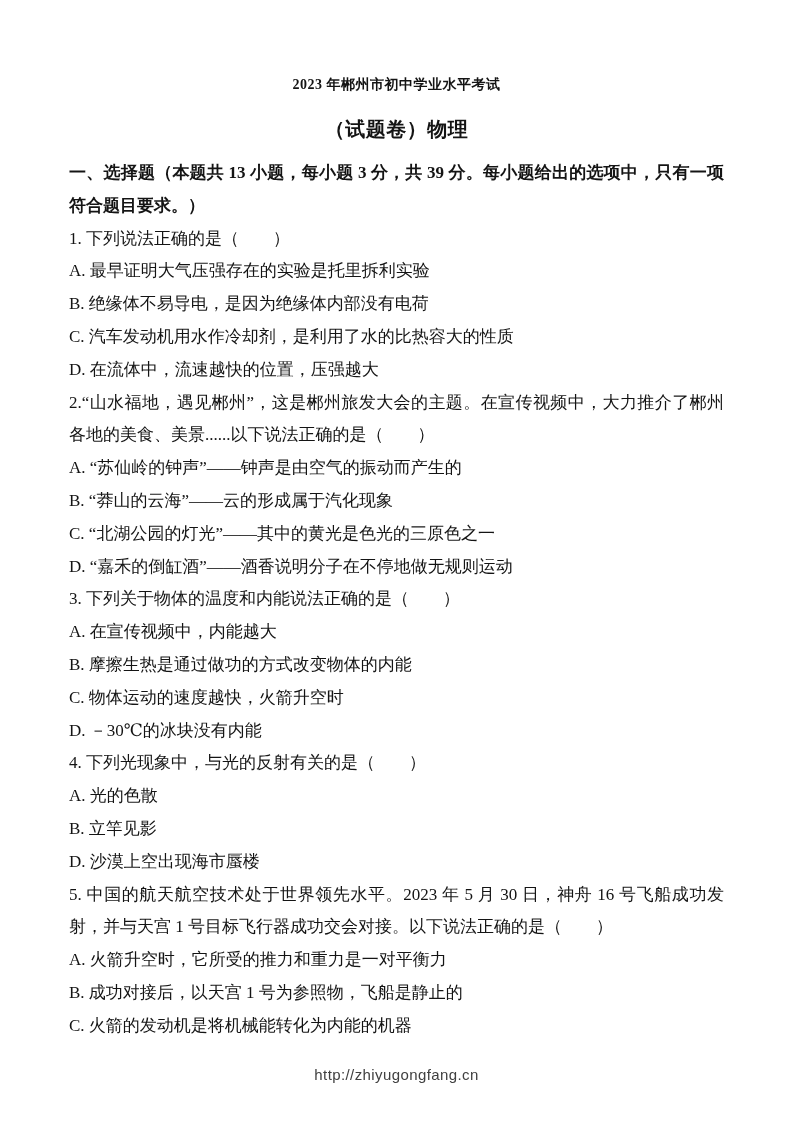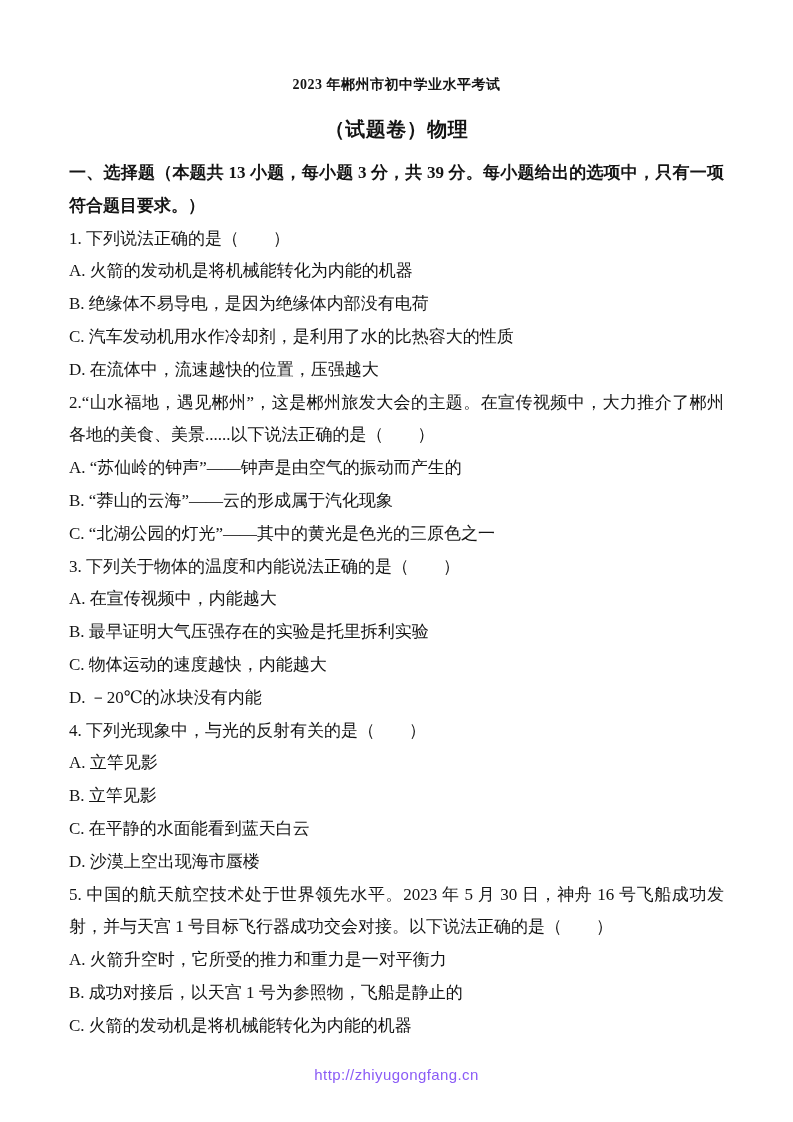--- a/index.html
+++ b/index.html
@@ -60,63 +60,63 @@
   }
   .footer-url {
     position: absolute;
     left: 0;
     right: 0;
     top: 1066px;
     text-align: center;
     font-family: "Liberation Sans", "DejaVu Sans", sans-serif;
     font-size: 15px;
     line-height: 18px;
-    color: #8b5cf6;
+    color: #404040;
     letter-spacing: 0.4px;
   }
 </style>
 </head>
 <body>
 
 <div class="page">
   <div class="content">
 
     <h1 class="doc-title">2023 年郴州市初中学业水平考试</h1>
     <h2 class="doc-subtitle">（试题卷）物理</h2>
 
     <p class="sec-heading">一、选择题（本题共 13 小题，每小题 3 分，共 39 分。每小题给出的选项中，只有一项符合题目要求。）</p>
 
     <div class="question">
       <p class="qline">1. 下列说法正确的是（　　）</p>
-      <p class="qline">A. 火箭的发动机是将机械能转化为内能的机器</p>
+      <p class="qline">A. 最早证明大气压强存在的实验是托里拆利实验</p>
       <p class="qline">B. 绝缘体不易导电，是因为绝缘体内部没有电荷</p>
       <p class="qline">C. 汽车发动机用水作冷却剂，是利用了水的比热容大的性质</p>
       <p class="qline">D. 在流体中，流速越快的位置，压强越大</p>
     </div>
 
     <div class="question">
       <p class="qline">2.“山水福地，遇见郴州”，这是郴州旅发大会的主题。在宣传视频中，大力推介了郴州各地的美食、美景......以下说法正确的是（　　）</p>
       <p class="qline">A. “苏仙岭的钟声”——钟声是由空气的振动而产生的</p>
       <p class="qline">B. “莽山的云海”——云的形成属于汽化现象</p>
       <p class="qline">C. “北湖公园的灯光”——其中的黄光是色光的三原色之一</p>
+      <p class="qline">D. “嘉禾的倒缸酒”——酒香说明分子在不停地做无规则运动</p>
     </div>
 
     <div class="question">
       <p class="qline">3. 下列关于物体的温度和内能说法正确的是（　　）</p>
       <p class="qline">A. 在宣传视频中，内能越大</p>
-      <p class="qline">B. 最早证明大气压强存在的实验是托里拆利实验</p>
-      <p class="qline">C. 物体运动的速度越快，内能越大</p>
-      <p class="qline">D. －20℃的冰块没有内能</p>
+      <p class="qline">B. 摩擦生热是通过做功的方式改变物体的内能</p>
+      <p class="qline">C. 物体运动的速度越快，火箭升空时</p>
+      <p class="qline">D. －30℃的冰块没有内能</p>
     </div>
 
     <div class="question">
       <p class="qline">4. 下列光现象中，与光的反射有关的是（　　）</p>
-      <p class="qline">A. 立竿见影</p>
+      <p class="qline">A. 光的色散</p>
       <p class="qline">B. 立竿见影</p>
-      <p class="qline">C. 在平静的水面能看到蓝天白云</p>
       <p class="qline">D. 沙漠上空出现海市蜃楼</p>
     </div>
 
     <div class="question">
       <p class="qline">5. 中国的航天航空技术处于世界领先水平。2023 年 5 月 30 日，神舟 16 号飞船成功发射，并与天宫 1 号目标飞行器成功交会对接。以下说法正确的是（　　）</p>
       <p class="qline">A. 火箭升空时，它所受的推力和重力是一对平衡力</p>
       <p class="qline">B. 成功对接后，以天宫 1 号为参照物，飞船是静止的</p>
       <p class="qline">C. 火箭的发动机是将机械能转化为内能的机器</p>
     </div>
 

